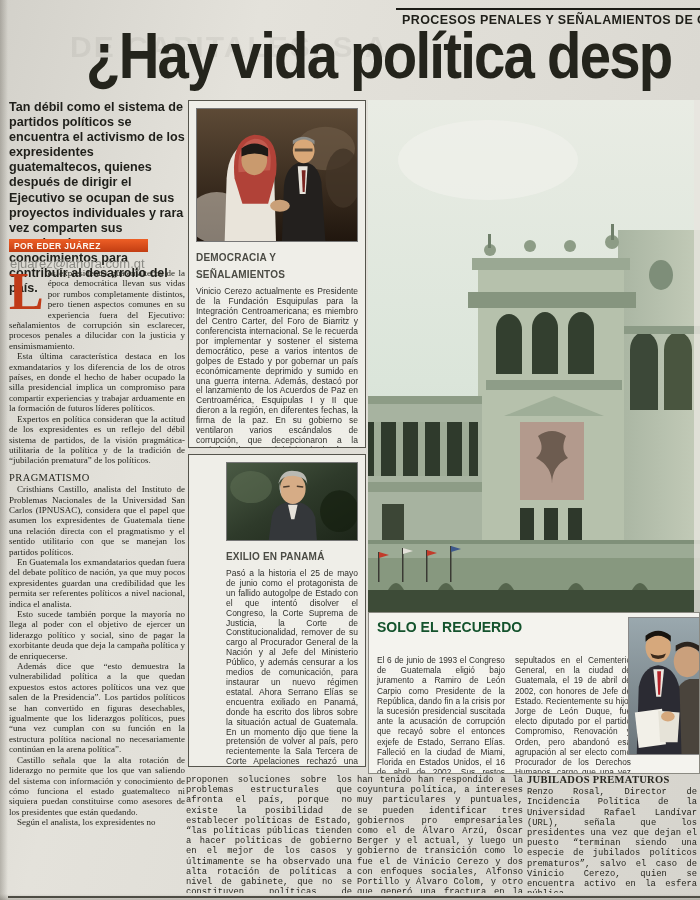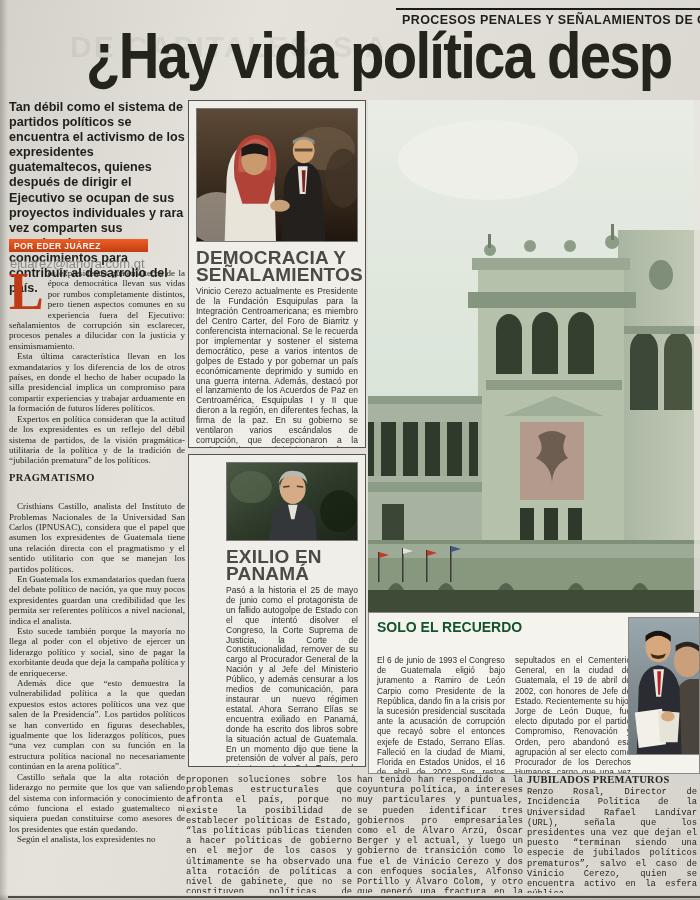--- a/index.html
+++ b/index.html
@@ -32,28 +32,28 @@
     background:linear-gradient(180deg,#ee5f26,#c23d12); display:flex; align-items:center; }
   .byline-bar span { font-size:8.5px; font-weight:bold; color:#fdf6ef; padding-left:5px; letter-spacing:.4px;}
   .email { position:absolute; left:10px; top:256px; font-size:13px; color:#8b8b85; }
 
   .article-col { position:absolute; left:9px; top:268px; width:176px; height:620px; overflow:hidden;
     font-family:"Liberation Serif", serif; font-size:9px; line-height:10.4px; text-align:justify; color:#26261f; }
   .article-col p { text-indent:8px; }
   .article-col p.first { text-indent:0; }
   .dropcap { float:left; font-family:"Liberation Serif", serif; font-weight:bold; font-size:52px;
     line-height:42px; color:#c03a18; padding:3px 4px 0 0; }
-  .subhead { font-family:"Liberation Serif", serif; font-weight:bold; font-size:10.5px;
-    letter-spacing:.4px; margin:7px 0 18px; text-indent:0; }
+  .subhead { font-family:"Liberation Serif", serif; font-weight:normal; font-size:10.5px;
+    letter-spacing:.4px; margin:7px 0 1px; text-indent:0; }
 
   
   .side-box { position:absolute; left:188px; width:178px; border:1px solid #55544c;
     background:#efeee8; padding:7px; overflow:hidden; }
   .side-box .photo { width:100%; display:block; border:1px solid #777; }
-  .side-box h3 { font-size:19px; line-height:17px; font-weight:bold; color:#4b4b44;
+  .side-box h3 { font-size:10px; line-height:17px; font-weight:bold; color:#4b4b44;
     letter-spacing:.2px; margin:7px 0 4px; }
   .side-box .btxt { font-size:8.5px; line-height:9.9px; text-align:justify; color:#30302c; }
   #box-democracia { top:100px; height:348px; }
   #box-exilio { top:454px; height:313px;padding-left:37px; }
 
   
   .palace { position:absolute; left:368px; top:100px; width:332px; height:512px; }
   .palace svg { width:100%; height:100%; display:block; }
 
   
@@ -91,21 +91,21 @@
   <h1 class="headline">¿Hay vida política desp</h1>
 
   <div class="lead">Tan débil como el sistema de partidos políticos se encuentra el activismo de los expresidentes guatemaltecos, quienes después de dirigir el Ejecutivo se ocupan de sus proyectos individuales y rara vez comparten sus experiencias o conocimientos para contribuir al desarrollo del país.</div>
   <div class="byline-bar">
     <span>POR EDER JUÁREZ</span>
   </div>
   <div class="email">ejuarez@lahora.com.gt</div>
 
   <div class="article-col">
     <p class="first"><span class="dropcap">L</span><span>os expresidentes guatemaltecos de la época democrática llevan sus vidas por rumbos completamente distintos, pero tienen aspectos comunes en su experiencia fuera del Ejecutivo: señalamientos de corrupción sin esclarecer, procesos penales a dilucidar con la justicia y ensimismamiento.</span></p>
-    <p>Esta última característica llevan en los exmandatarios y los diferencia de los de otros países, en donde el hecho de haber ocupado la silla presidencial implica un compromiso para compartir experiencias y trabajar arduamente en la formación de futuros líderes políticos.</p>
+    <p>Esta última característica destaca en los exmandatarios y los diferencia de los de otros países, en donde el hecho de haber ocupado la silla presidencial implica un compromiso para compartir experiencias y trabajar arduamente en la formación de futuros líderes políticos.</p>
     <p>Expertos en política consideran que la actitud de los expresidentes es un reflejo del débil sistema de partidos, de la visión pragmática-utilitaria de la política y de la tradición de “jubilación prematura” de los políticos.</p>
     <div class="subhead">PRAGMATISMO</div>
     <p>Cristhians Castillo, analista del Instituto de Problemas Nacionales de la Universidad San Carlos (IPNUSAC), considera que el papel que asumen los expresidentes de Guatemala tiene una relación directa con el pragmatismo y el sentido utilitario con que se manejan los partidos políticos.</p>
     <p>En Guatemala los exmandatarios quedan fuera del debate político de nación, ya que muy pocos expresidentes guardan una credibilidad que les permita ser referentes políticos a nivel nacional, indica el analista.</p>
     <p>Esto sucede también porque la mayoría no llega al poder con el objetivo de ejercer un liderazgo político y social, sino de pagar la exorbitante deuda que deja la campaña política y de enriquecerse.</p>
     <p>Además dice que “esto demuestra la vulnerabilidad política a la que quedan expuestos estos actores políticos una vez que salen de la Presidencia”. Los partidos políticos se han convertido en figuras desechables, igualmente que los liderazgos políticos, pues “una vez cumplan con su función en la estructura política nacional no necesariamente continúan en la arena política”.</p>
     <p>Castillo señala que la alta rotación de liderazgo no permite que los que van saliendo del sistema con información y conocimiento de cómo funciona el estado guatemalteco ni siquiera puedan constituirse como asesores de los presidentes que están quedando.</p>
     <p>Según el analista, los expresidentes no</p>
   </div>
 

